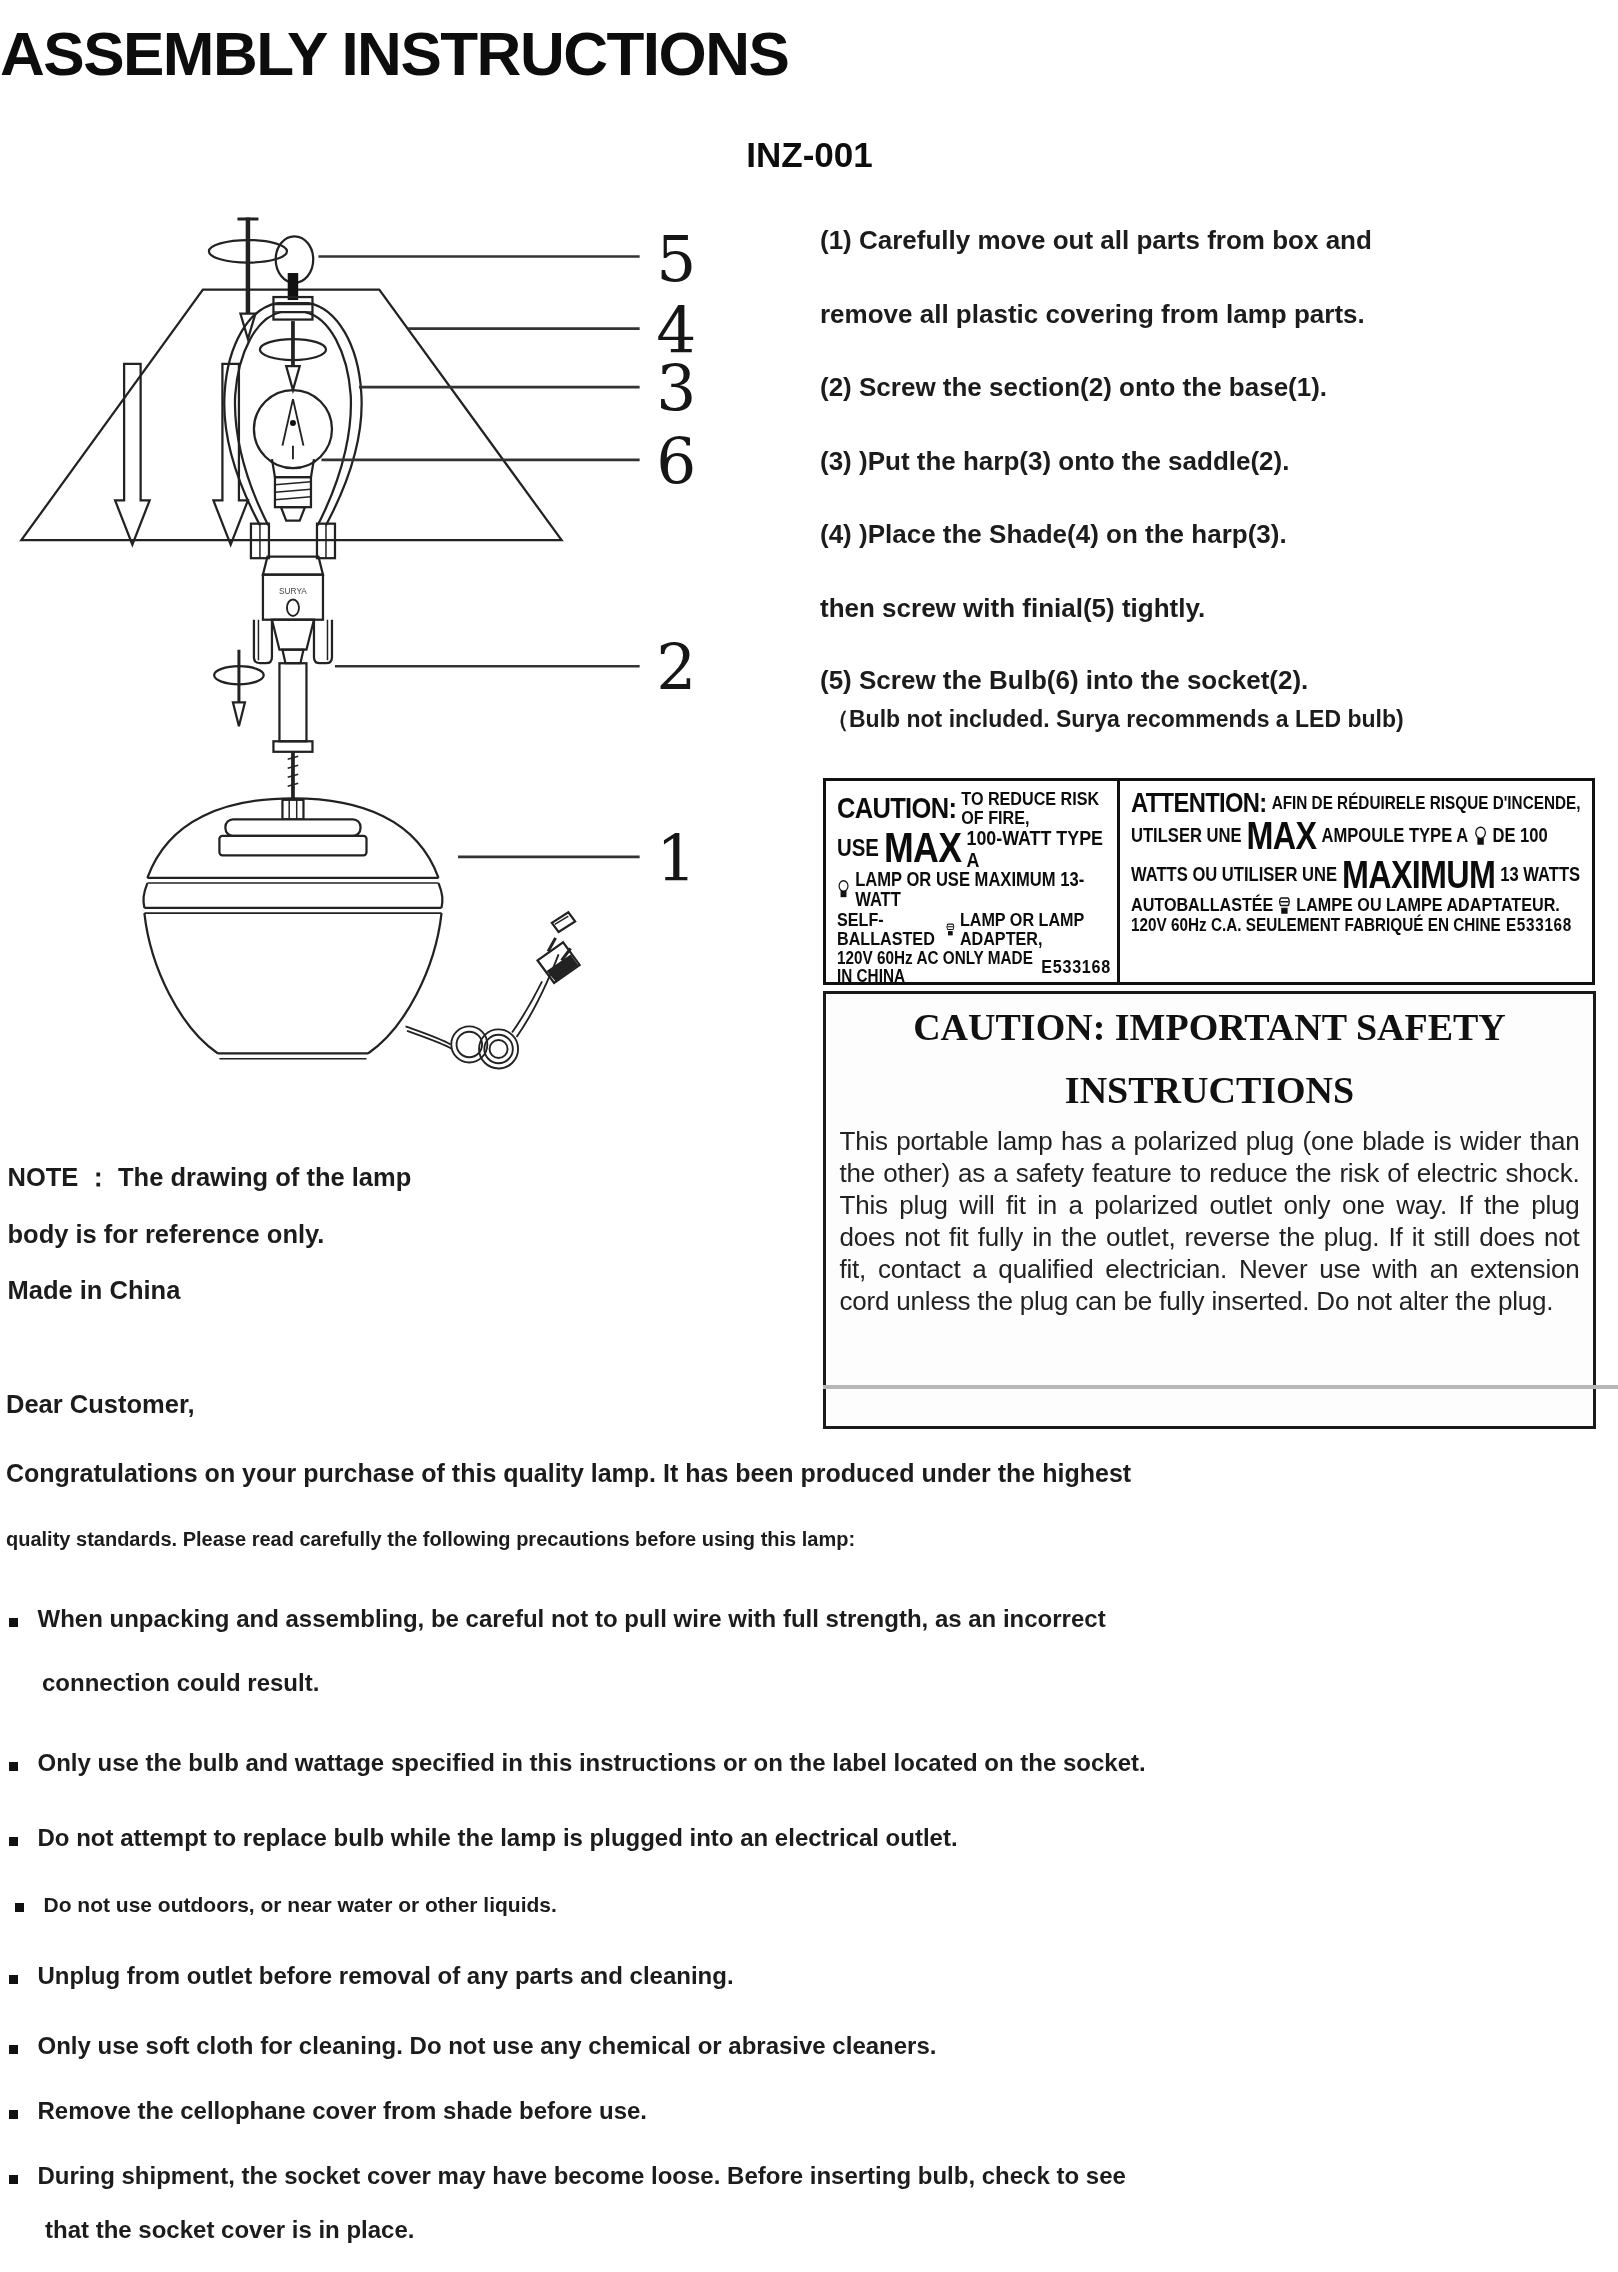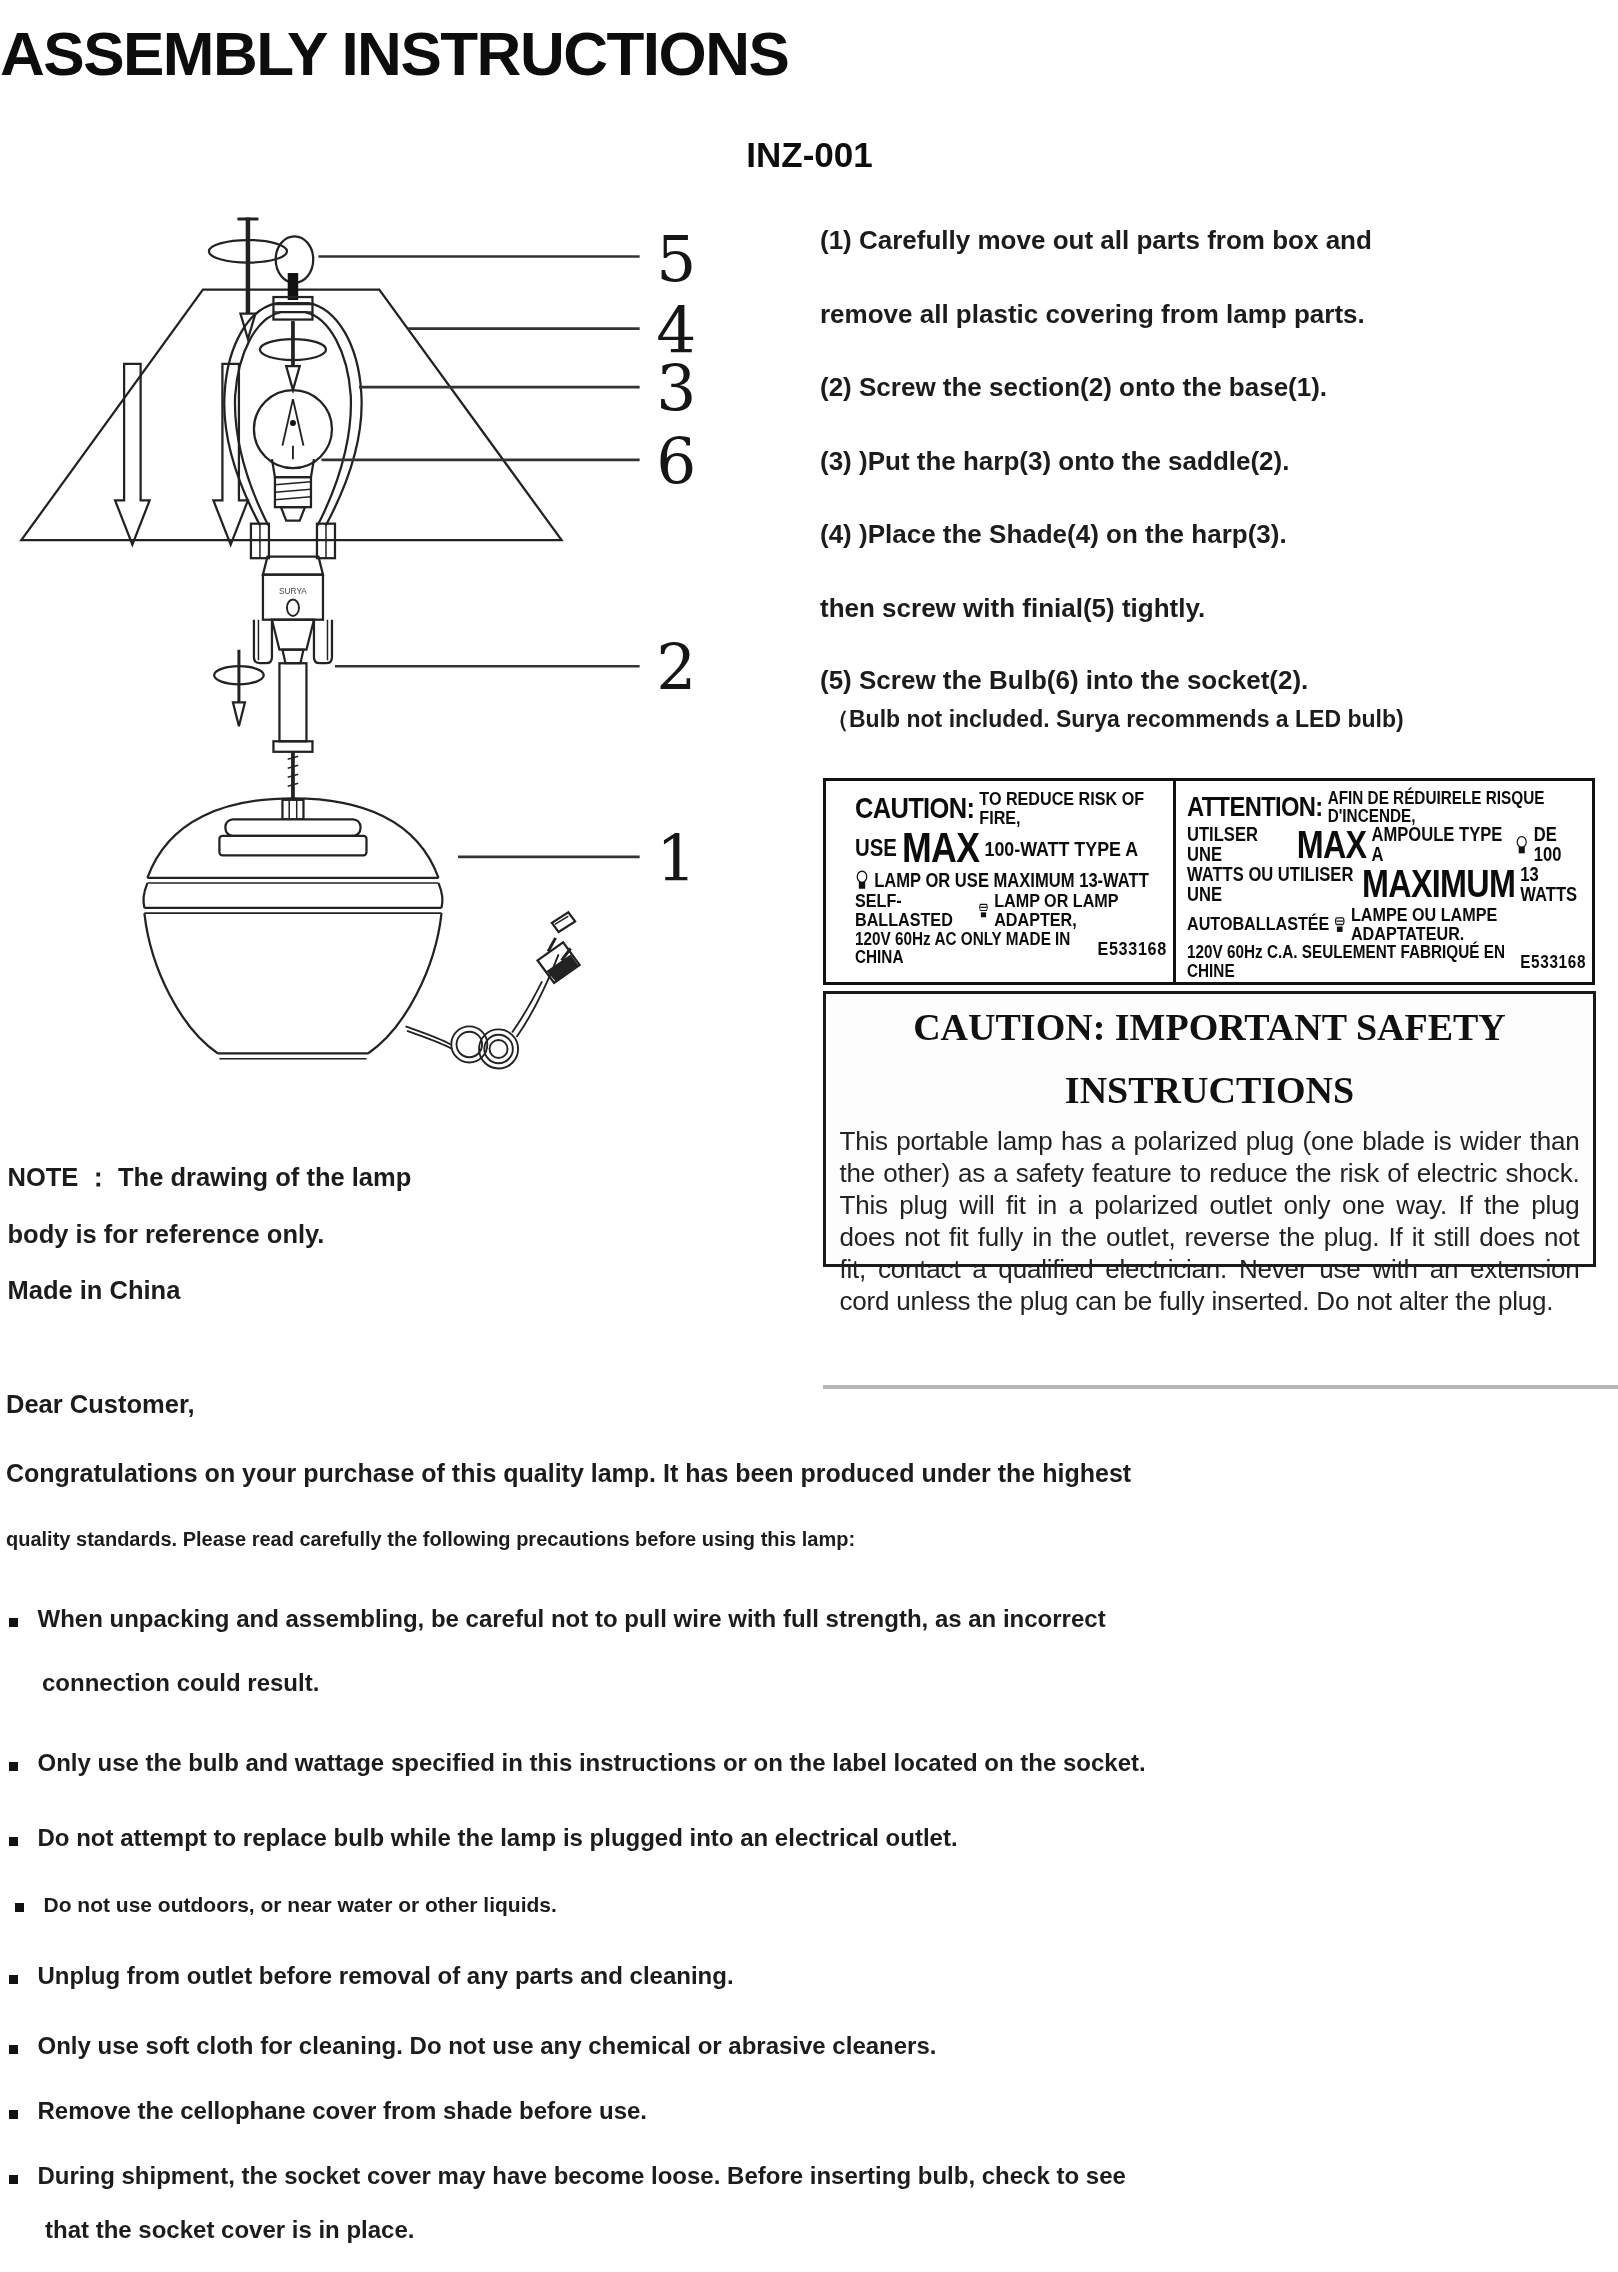--- a/index.html
+++ b/index.html
@@ -9,31 +9,31 @@
   .ln{position:absolute;white-space:nowrap;font-weight:700;color:#1c1c1c;}
   .title{top:18px;left:0;width:100%;font-size:62px;font-weight:700;
          letter-spacing:-1.5px;color:#0d0d0d;}
   .model{top:135px;left:0;width:100%;text-align:center;font-size:35px;font-weight:700;color:#0d0d0d;}
   .step{left:820px;font-size:26px;}
   .step.small{font-size:23px;}
   
   .caution-wrap{left:823px;top:778px;width:766px;height:201px;border:3.8px solid #111;
                 display:flex;background:#fff;}
   .caution-cell{padding:7.5px 7.5px 4.5px 10.5px;box-sizing:border-box;}
-  .cell-en{width:332px;border-right:3px solid #111;margin-left:18px;}
+  .cell-en{width:294px;border-right:3px solid #111;}
   .cell-fr{flex:1;}
   .squash{transform:scaleX(0.85);transform-origin:0 0;width:118%;}
   .crow{display:flex;align-items:center;gap:6px;font-weight:700;color:#0c0c0c;line-height:1.02;}
   .big1{font-size:30px;letter-spacing:-0.8px;}
   .big2{font-size:42px;letter-spacing:-0.8px;}
   .t28{font-size:21px;} .t26{font-size:19.5px;} .t25{font-size:19px;} .t24{font-size:18px;}
   .t32{font-size:24px;}
   .cert{letter-spacing:0.8px;}
   
-  .safety{left:823px;top:991px;width:773px;height:276px;border:3px solid #1a1a1a;
+  .safety{left:823px;top:991px;width:773px;height:438px;border:3px solid #1a1a1a;
           box-sizing:border-box;background:#fdfdfd;padding:7.5px 12px;}
   .safety h2{margin:6px 0 0 0;text-align:center;font-family:"Liberation Serif",serif;
              font-size:38px;font-weight:700;color:#111;line-height:1.0;}
   .safety h2.l2{margin-top:25px;}
   .safety p{margin:16.5px 1.5px 0 1.5px;font-size:26px;line-height:32px;color:#222;
             text-align:justify;text-align-last:left;font-weight:400;letter-spacing:-0.2px;}
   .artifact{left:823px;top:1385px;width:796px;height:3.8px;background:#b7b7b7;}
   .sq{display:inline-block;width:9px;height:9px;background:#111;margin-right:19.5px;
       vertical-align:baseline;}
   svg text{font-family:"DejaVu Serif",serif;fill:#161616;}

